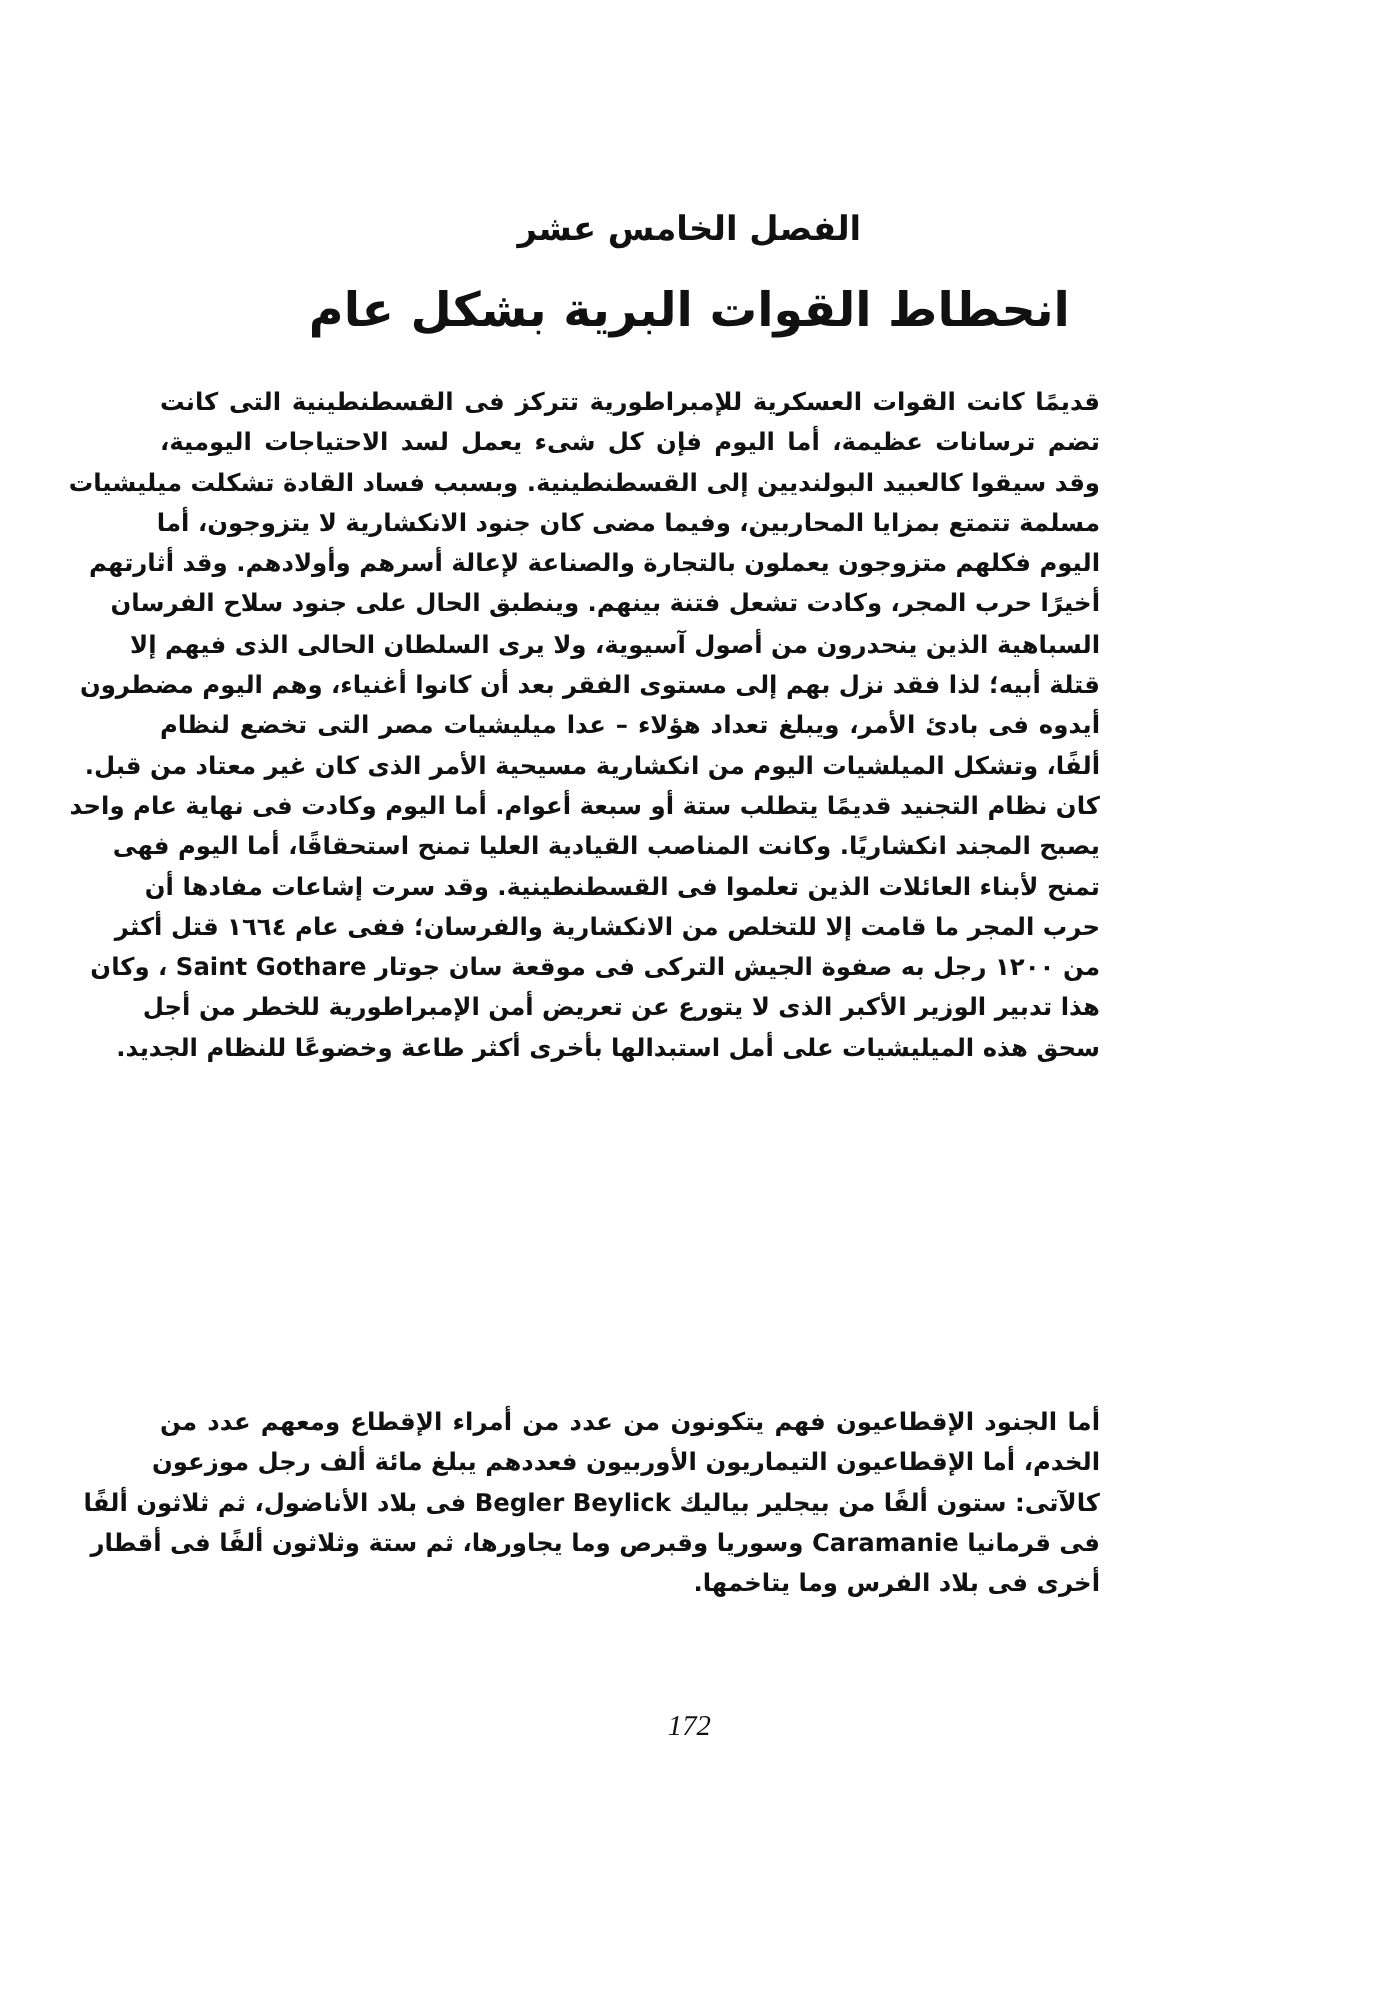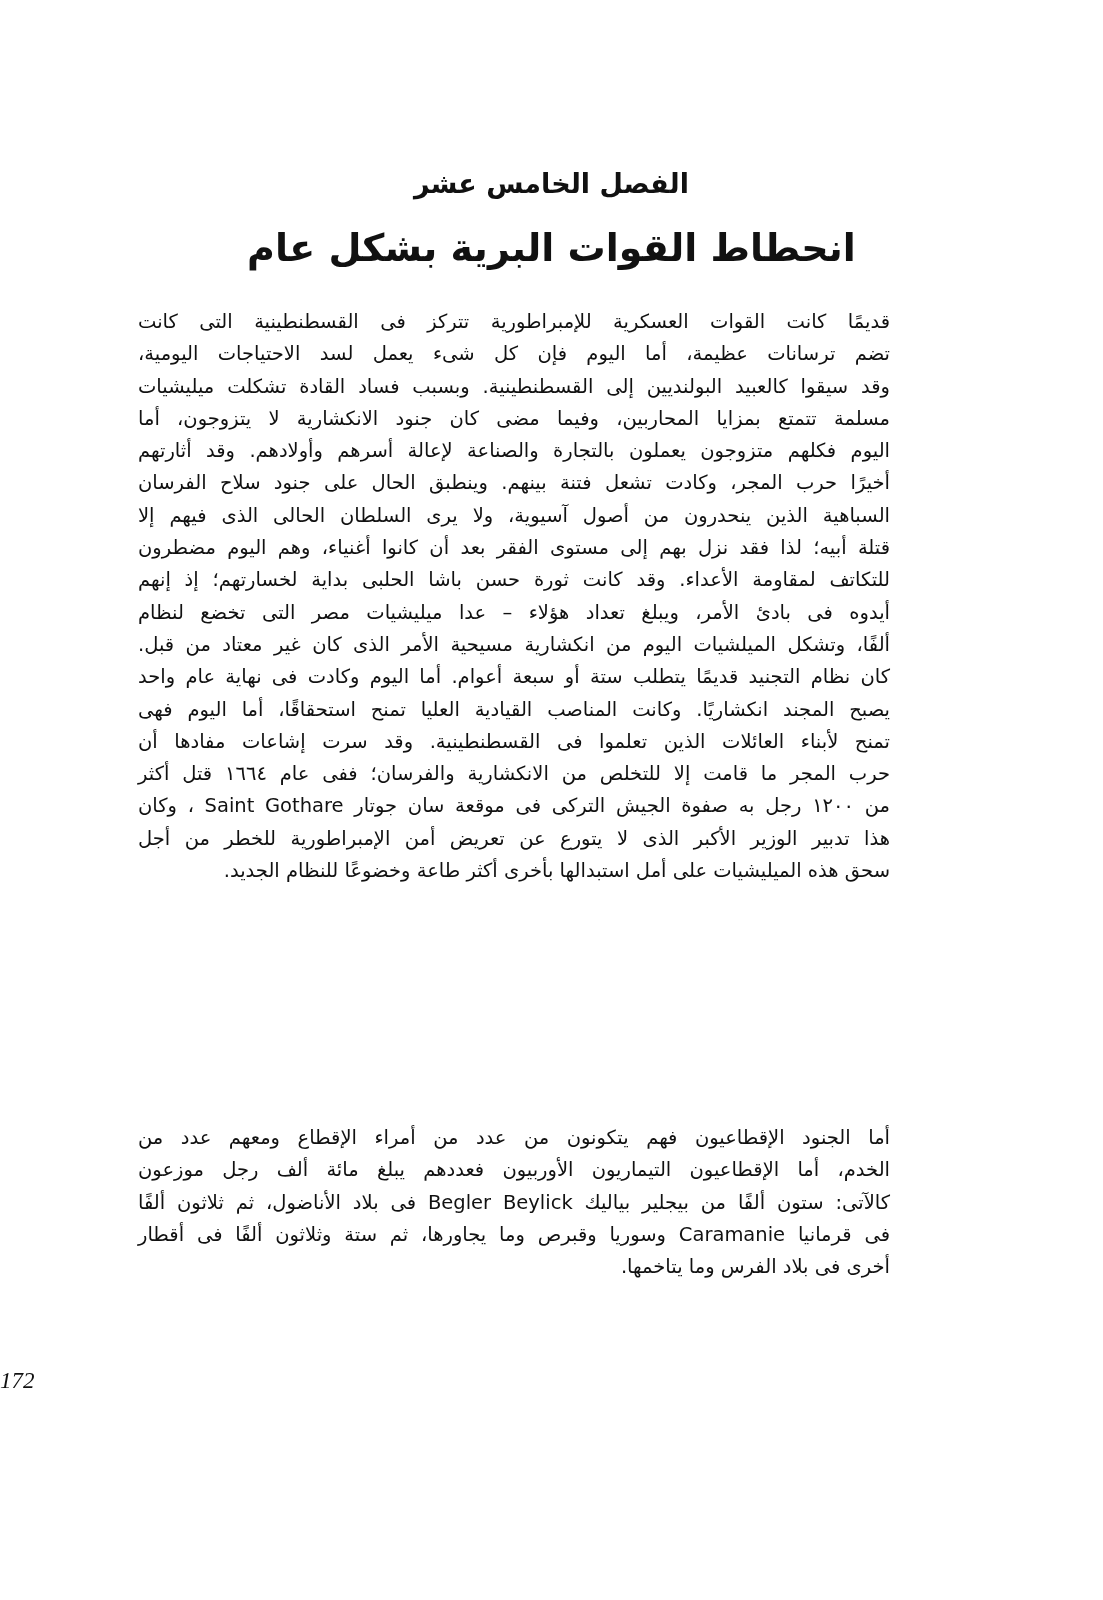--- a/index.html
+++ b/index.html
@@ -1,43 +1,42 @@
 <!DOCTYPE html>
 <html><head>
 <meta charset="utf-8">
 <style>
   html, body { margin:0; padding:0; background:#ffffff; }
   body { width:1103px; height:1600px; position:relative; overflow:hidden; font-family:"DejaVu Sans", sans-serif; color:#111; }
   .page { position:absolute; left:0; top:0; width:1103px; height:1600px;padding-left:12px; }
   .chapter { position:absolute; top:168px; left:0; width:1103px; text-align:center; direction:rtl; font-size:27px; font-weight:bold; }
   .title { position:absolute; top:226px; left:0; width:1103px; text-align:center; direction:rtl; font-size:38px; font-weight:bold; }
-  .body { position:absolute; left:138px; width:752px; direction:rtl; text-align:justify; font-size:19.5px; line-height:32.3px; }
+  .body { position:absolute; left:128px; width:752px; direction:rtl; text-align:justify; font-size:19.5px; line-height:32.3px;font-weight:bold; }
   .p1 { top:306px; }
   .p2 { top:1122px; }
   .line { display:block; white-space:nowrap; text-align-last:justify; text-align:justify; }
   .line.last { text-align-last:right; }
-  .pagenum { position:absolute; top:1368px; left:0; width:1103px; text-align:left; font-family:"Liberation Serif", serif; font-style:italic; font-size:23px; }
+  .pagenum { position:absolute; top:1368px; left:0; width:1103px; text-align:center; font-family:"Liberation Serif", serif; font-style:italic; font-size:23px; }
 </style>
 </head>
 <body>
 
 <div class="page">
   <div class="chapter">الفصل الخامس عشر</div>
   <div class="title">انحطاط القوات البرية بشكل عام</div>
 
   <div class="body p1">
     <span class="line">قديمًا كانت القوات العسكرية للإمبراطورية تتركز فى القسطنطينية التى كانت</span>
     <span class="line">تضم ترسانات عظيمة، أما اليوم فإن كل شىء يعمل لسد الاحتياجات اليومية،</span>
     <span class="line">وقد سيقوا كالعبيد البولنديين إلى القسطنطينية. وبسبب فساد القادة تشكلت ميليشيات</span>
     <span class="line">مسلمة تتمتع بمزايا المحاربين، وفيما مضى كان جنود الانكشارية لا يتزوجون، أما</span>
     <span class="line">اليوم فكلهم متزوجون يعملون بالتجارة والصناعة لإعالة أسرهم وأولادهم. وقد أثارتهم</span>
     <span class="line">أخيرًا حرب المجر، وكادت تشعل فتنة بينهم. وينطبق الحال على جنود سلاح الفرسان</span>
     <span class="line">السباهية الذين ينحدرون من أصول آسيوية، ولا يرى السلطان الحالى الذى فيهم إلا</span>
     <span class="line">قتلة أبيه؛ لذا فقد نزل بهم إلى مستوى الفقر بعد أن كانوا أغنياء، وهم اليوم مضطرون</span>
-    <span class="line">للتكاتف لمقاومة الأعداء. وقد كانت ثورة حسن باشا الحلبى بداية لخسارتهم؛ إذ إنهم</span>
     <span class="line">أيدوه فى بادئ الأمر، ويبلغ تعداد هؤلاء – عدا ميليشيات مصر التى تخضع لنظام</span>
     <span class="line">ألفًا، وتشكل الميلشيات اليوم من انكشارية مسيحية الأمر الذى كان غير معتاد من قبل.</span>
     <span class="line">كان نظام التجنيد قديمًا يتطلب ستة أو سبعة أعوام. أما اليوم وكادت فى نهاية عام واحد</span>
     <span class="line">يصبح المجند انكشاريًا. وكانت المناصب القيادية العليا تمنح استحقاقًا، أما اليوم فهى</span>
     <span class="line">تمنح لأبناء العائلات الذين تعلموا فى القسطنطينية. وقد سرت إشاعات مفادها أن</span>
     <span class="line">حرب المجر ما قامت إلا للتخلص من الانكشارية والفرسان؛ ففى عام ١٦٦٤ قتل أكثر</span>
     <span class="line">من ١٢٠٠ رجل به صفوة الجيش التركى فى موقعة سان جوتار Saint Gothare ، وكان</span>
     <span class="line">هذا تدبير الوزير الأكبر الذى لا يتورع عن تعريض أمن الإمبراطورية للخطر من أجل</span>
     <span class="line last">سحق هذه الميليشيات على أمل استبدالها بأخرى أكثر طاعة وخضوعًا للنظام الجديد.</span>
   </div>

